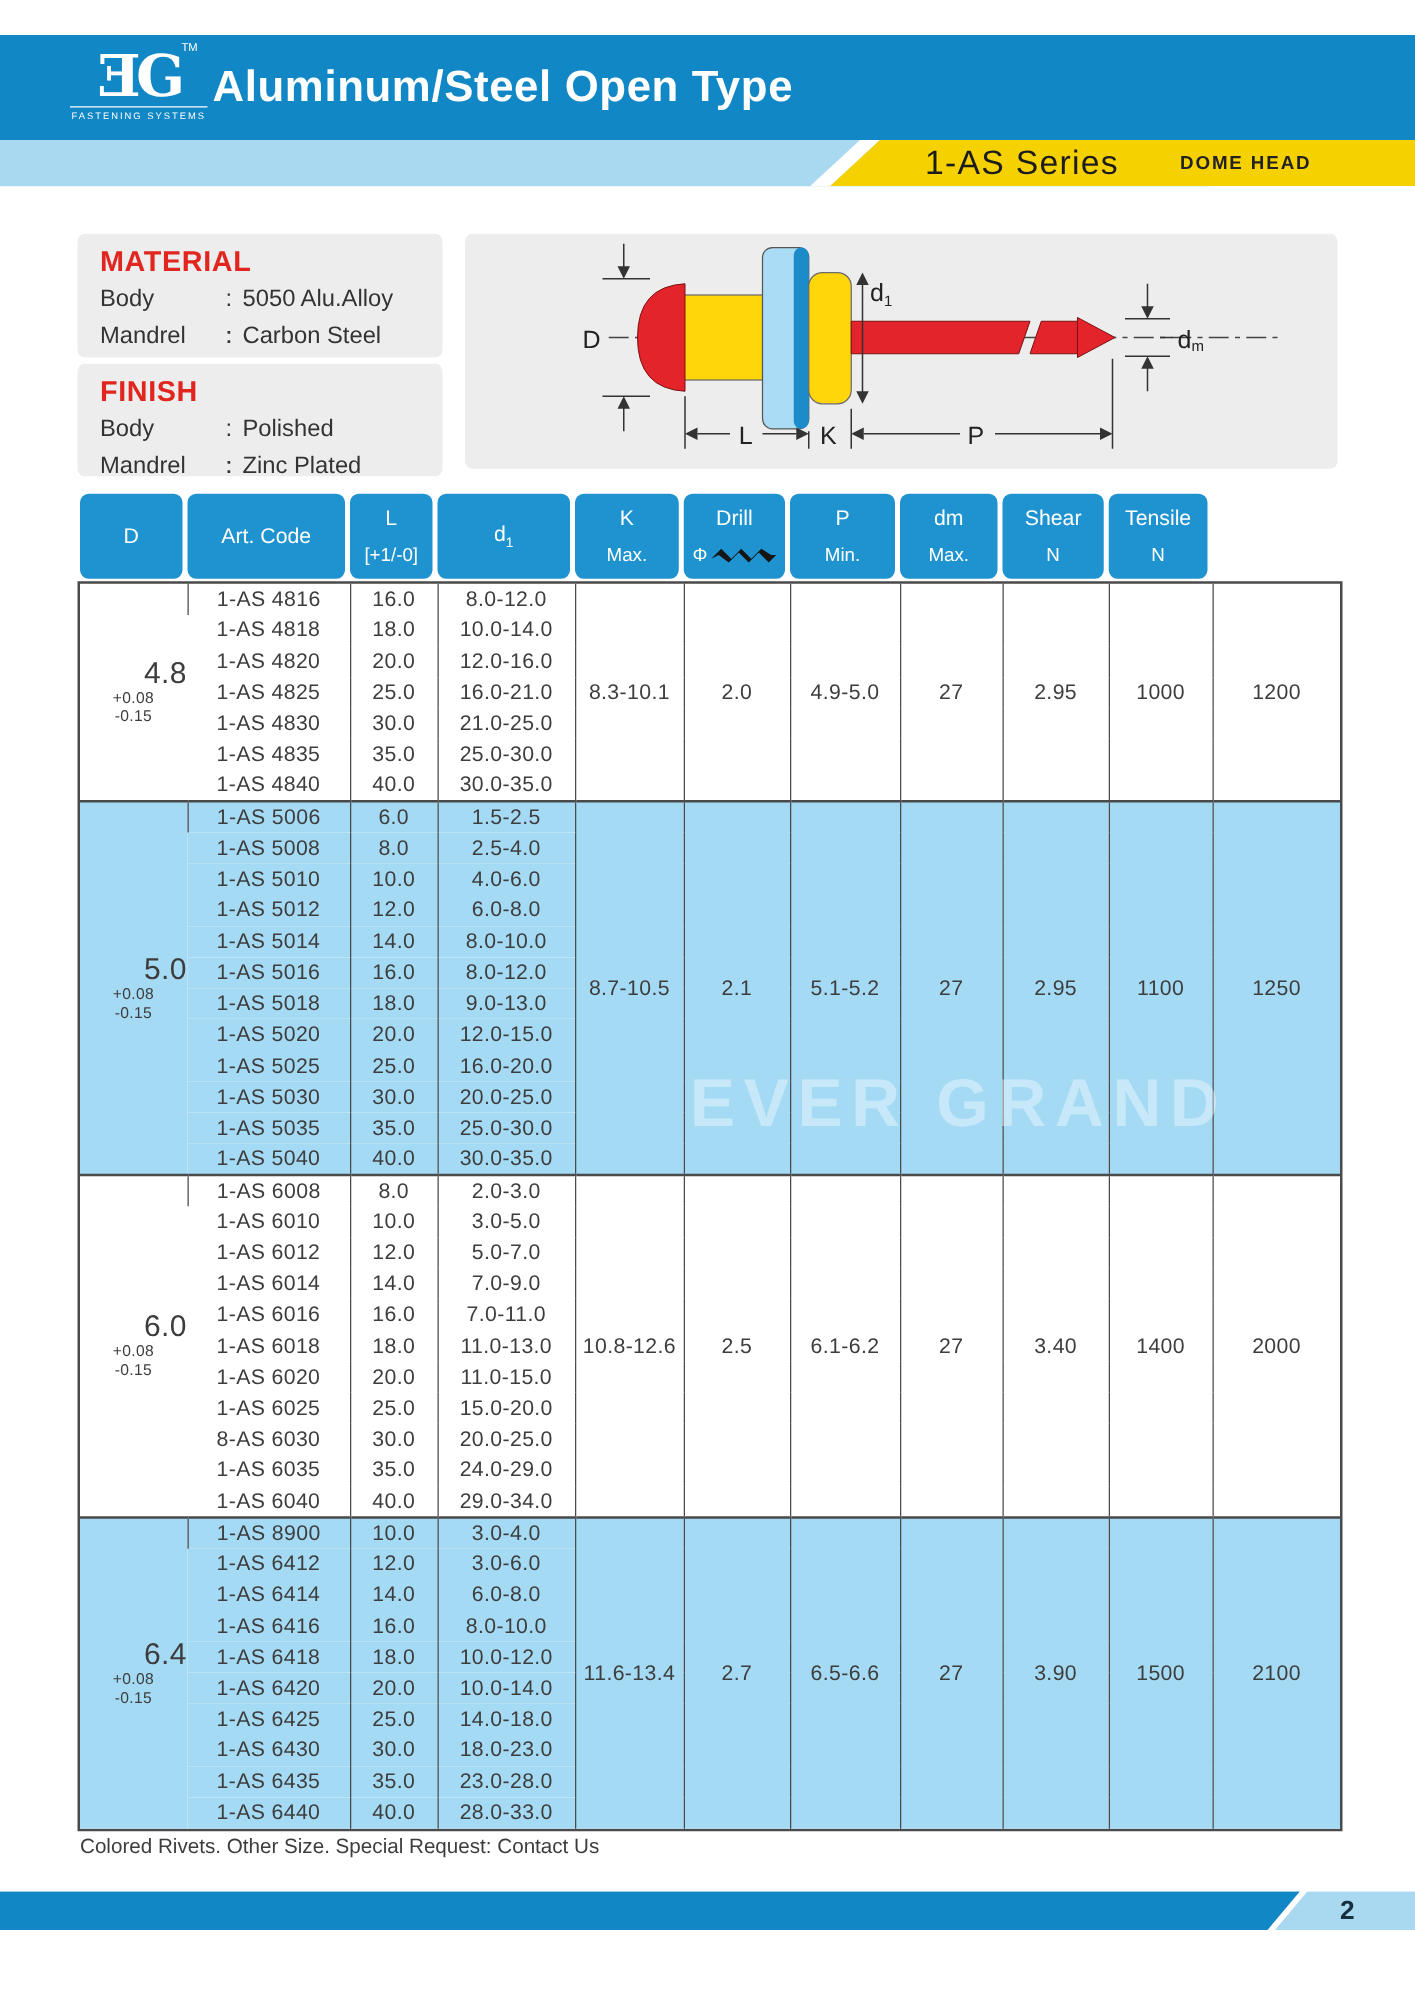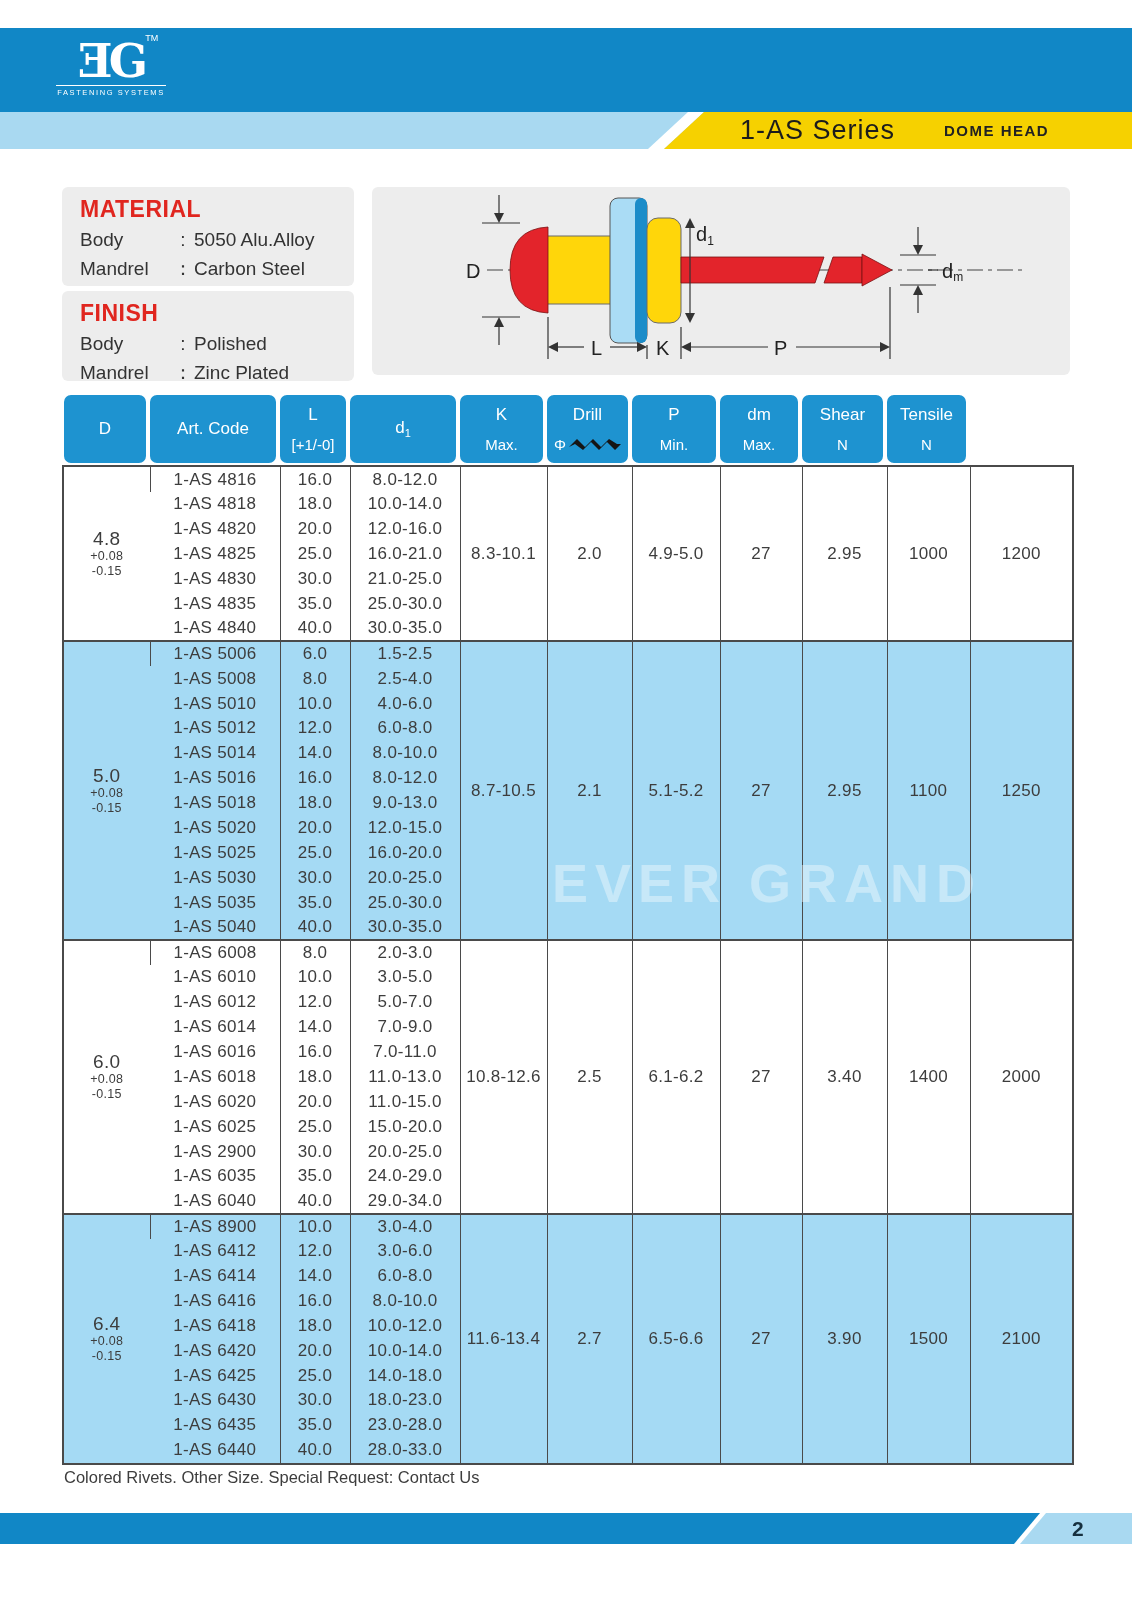--- a/index.html
+++ b/index.html
@@ -61,21 +61,21 @@
   .spec-wrap { position:absolute; left:62px; top:465px; border:2.5px solid var(--table_border,#4a4a4a); }
   table.spec { border-collapse:collapse; table-layout:fixed; width:1003px; }
   table.spec td { border-left:1.5px solid var(--table_border,#4a4a4a); text-align:center;
     vertical-align:middle; font-size:17px; letter-spacing:0.3px; color:var(--text_dark,#3d3d3d);
     height:24.9px; padding:0; line-height:1.05; }
   table.spec td:first-child { border-left:none; }
   table.spec tr.group-first td { border-top:2px solid var(--table_border,#4a4a4a); }
   table.spec tbody tr:first-child td { border-top:none; }
   tr.shaded td { background:var(--row_shade_blue,#a5daf4); }
   td.col-grip { text-align:right; padding-right:12px; }
-  .dmain { font-size:19px; }
+  .dmain { font-size:24px;text-align:right; }
   .dtol { font-size:12.5px; line-height:1.2; }
   
   .footnote { position:absolute; left:64px; top:1468px; font-size:16.5px; color:#3d3d3d; }
   .bottombar { position:absolute; left:0; top:1513px; width:1132px; height:31px; }
   .bb-blue { position:absolute; left:0; top:0; bottom:0; width:1040px;
     background:var(--brand_blue,#1187c6);
     clip-path:polygon(0 0, 100% 0, calc(100% - 26px) 100%, 0 100%); }
   .bb-light { position:absolute; left:1020px; top:0; bottom:0; width:112px;
     background:var(--light_blue,#a9d9f1);
     clip-path:polygon(26px 0, 100% 0, 100% 100%, 0 100%); }
@@ -90,20 +90,21 @@
 <div class="page">
 
   <div class="topbar">
     <div class="logo">
       <span class="logo-mark">
         <span>ƎG</span>
         <span class="logo-tm">TM</span>
       </span>
       <div class="logo-sub">FASTENING SYSTEMS</div>
     </div>
+    <div class="main-title">Aluminum/Steel Open Type</div>
   </div>
 
   <div class="subband">
     <div class="white-slash"></div>
     <div class="yellow-banner">
       <div class="series-label">1-AS Series</div>
       <div class="headtype-label">DOME HEAD</div>
     </div>
   </div>
 
@@ -429,21 +430,21 @@
             <td class="col-art">1-AS 6020</td>
             <td class="col-l">20.0</td>
             <td class="col-grip">11.0-15.0</td>
           </tr>
           <tr>
             <td class="col-art">1-AS 6025</td>
             <td class="col-l">25.0</td>
             <td class="col-grip">15.0-20.0</td>
           </tr>
           <tr>
-            <td class="col-art">1-AS 2900</td>
+            <td class="col-art">8-AS 6030</td>
             <td class="col-l">30.0</td>
             <td class="col-grip">20.0-25.0</td>
           </tr>
           <tr>
             <td class="col-art">1-AS 6035</td>
             <td class="col-l">35.0</td>
             <td class="col-grip">24.0-29.0</td>
           </tr>
           <tr>
             <td class="col-art">1-AS 6040</td>

